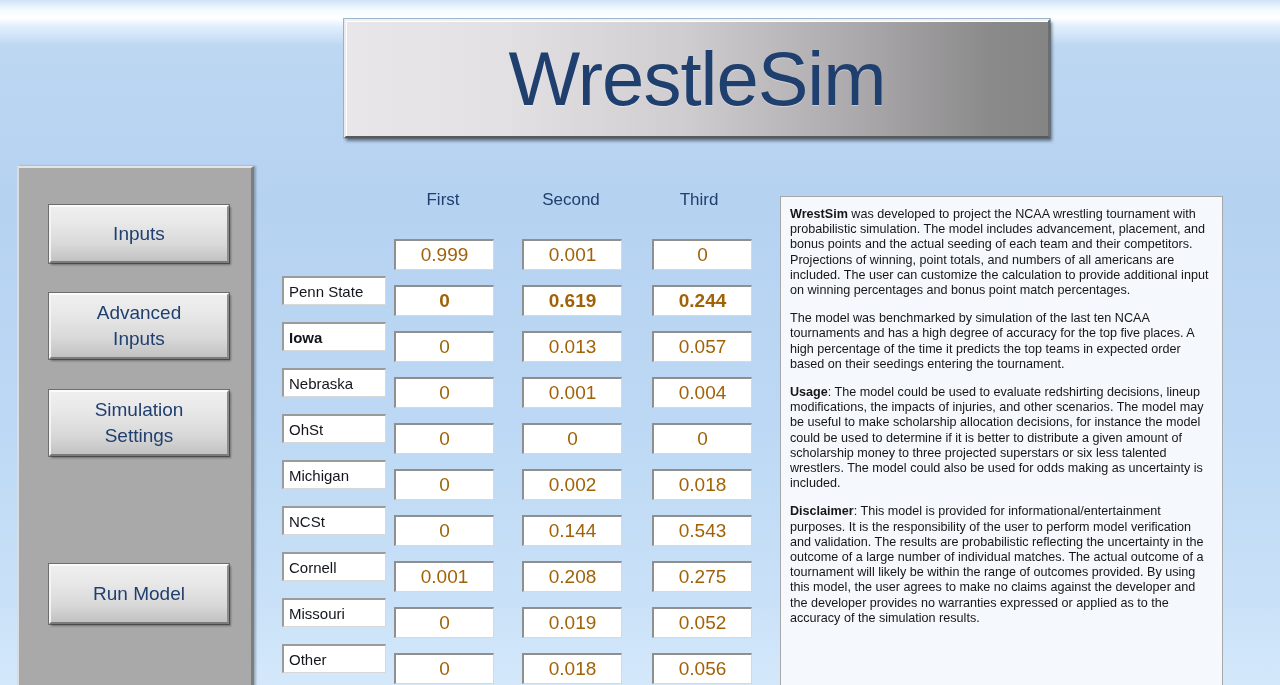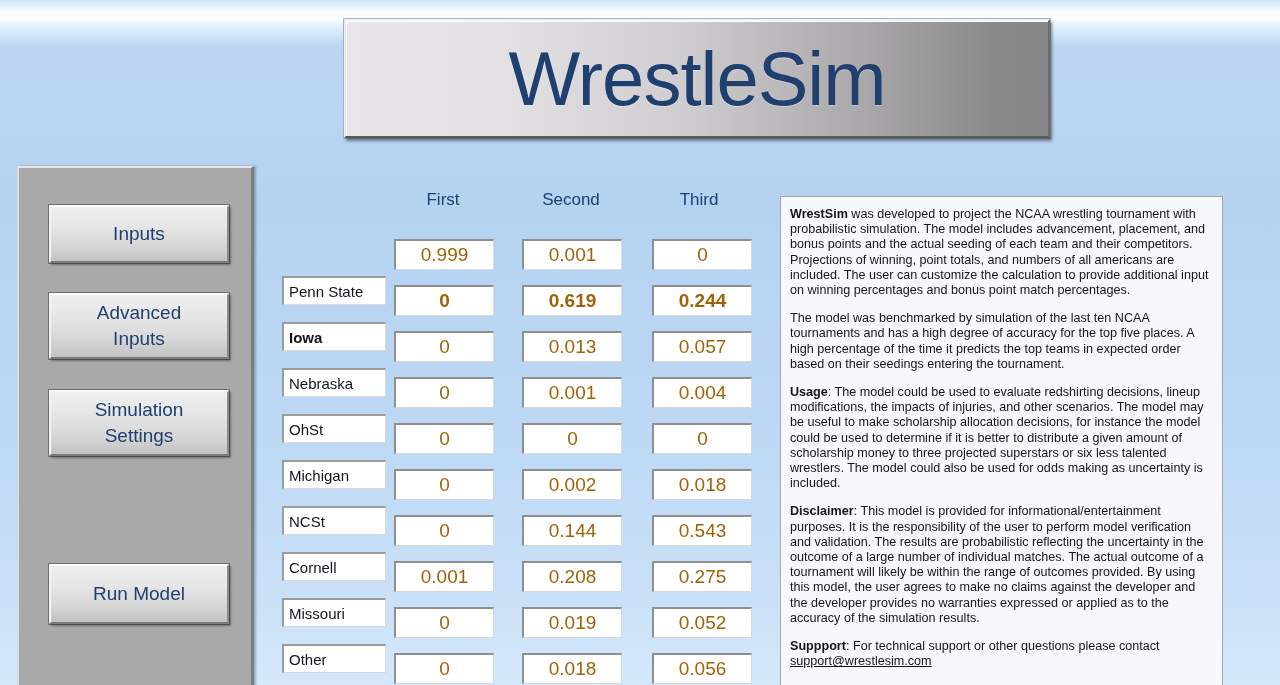--- a/index.html
+++ b/index.html
@@ -283,16 +283,13 @@
   <p>
     <b>WrestSim</b><span> was developed to project the NCAA wrestling tournament with probabilistic simulation.  The model includes advancement, placement, and bonus points and the actual seeding of each team and their competitors.  Projections of winning, point totals, and numbers of all americans are included.  The user can customize the calculation to provide additional input on winning percentages and bonus point match percentages.</span>
   </p>
   <p>The model was benchmarked by simulation of the last ten NCAA tournaments and has a high degree of accuracy for the top five places.  A high percentage of the time it predicts the top teams in expected order based on their seedings entering the tournament.</p>
   <p>
     <b>Usage</b><span>:  The model could be used to evaluate redshirting decisions, lineup modifications, the impacts of injuries, and other scenarios.  The model may be useful to make scholarship allocation decisions, for instance the model could be used to determine if it is better to distribute a given amount of scholarship money to three projected superstars or six less talented wrestlers.  The model could also be used for odds making as uncertainty is included.</span>
   </p>
   <p>
     <b>Disclaimer</b><span>:  This model is provided for informational/entertainment purposes.  It is the responsibility of the user to perform model verification and validation.  The results are probabilistic reflecting the uncertainty in the outcome of a large number of individual matches.  The actual outcome of a tournament will likely be within the range of outcomes provided.  By using this model, the user agrees to make no claims against the developer and the developer provides no warranties expressed or applied as to the accuracy of the simulation results.</span>
   </p>
-  <p>
-    <b>Suppport</b><span>:  For technical support or other questions please contact </span><a class="mail" href="#">support@wrestlesim.com </a>
-  </p>
 </div>
 
 </body></html>

